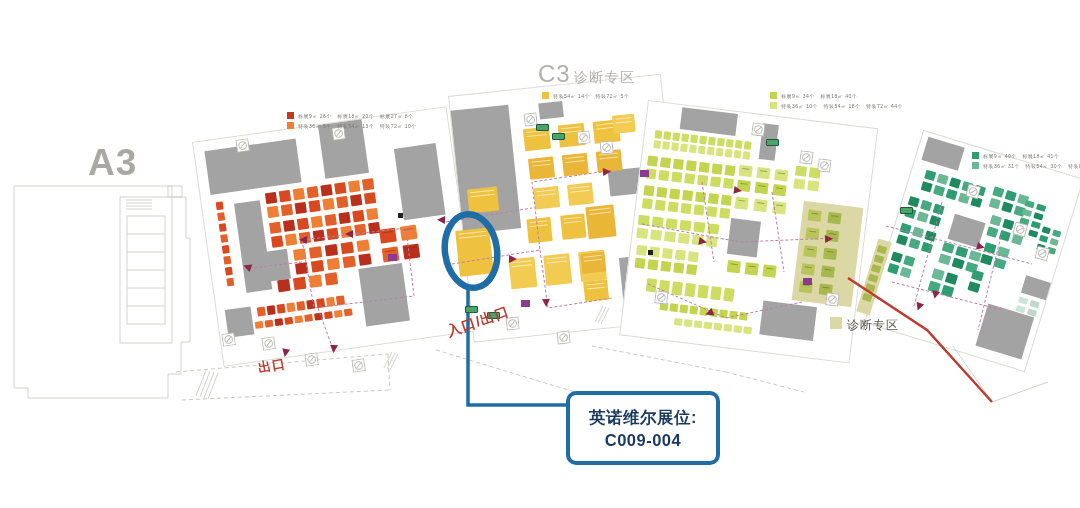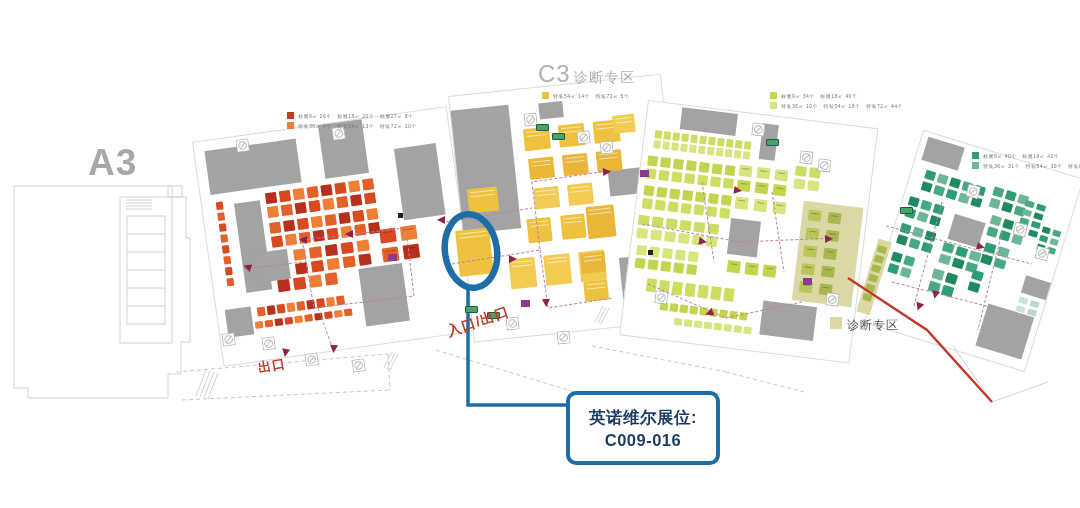--- a/index.html
+++ b/index.html
@@ -579,21 +579,21 @@
   <div class="lbl-red" id="lbl-entrance">入口/出口</div>
   <div class="lbl-red" id="lbl-exit">出口</div>
 
   <div id="diag-legend">
     <span class="sw"></span>
     <span class="t">诊断专区</span>
   </div>
 
   <div id="callout">
     <p>英诺维尔展位:</p>
-    <p>C009-016</p>
+    <p>C009-004</p>
   </div>
 <div class="door" style="left: 236px; top: 138px; transform: rotate(-8deg);"><svg viewBox="0 0 13 13" width="13" height="13">
         <rect x="0.5" y="0.5" width="12" height="12" fill="#fff" stroke="#b8b8b2"></rect>
         <circle cx="6.5" cy="6.5" r="3.8" fill="none" stroke="#b8b8b2"></circle>
         <line x1="3.8" y1="9.2" x2="9.2" y2="3.8" stroke="#b8b8b2"></line>
       </svg></div>
     <div class="door" style="left: 332px; top: 126px; transform: rotate(-8deg);"><svg viewBox="0 0 13 13" width="13" height="13">
         <rect x="0.5" y="0.5" width="12" height="12" fill="#fff" stroke="#b8b8b2"></rect>
         <circle cx="6.5" cy="6.5" r="3.8" fill="none" stroke="#b8b8b2"></circle>
         <line x1="3.8" y1="9.2" x2="9.2" y2="3.8" stroke="#b8b8b2"></line>

